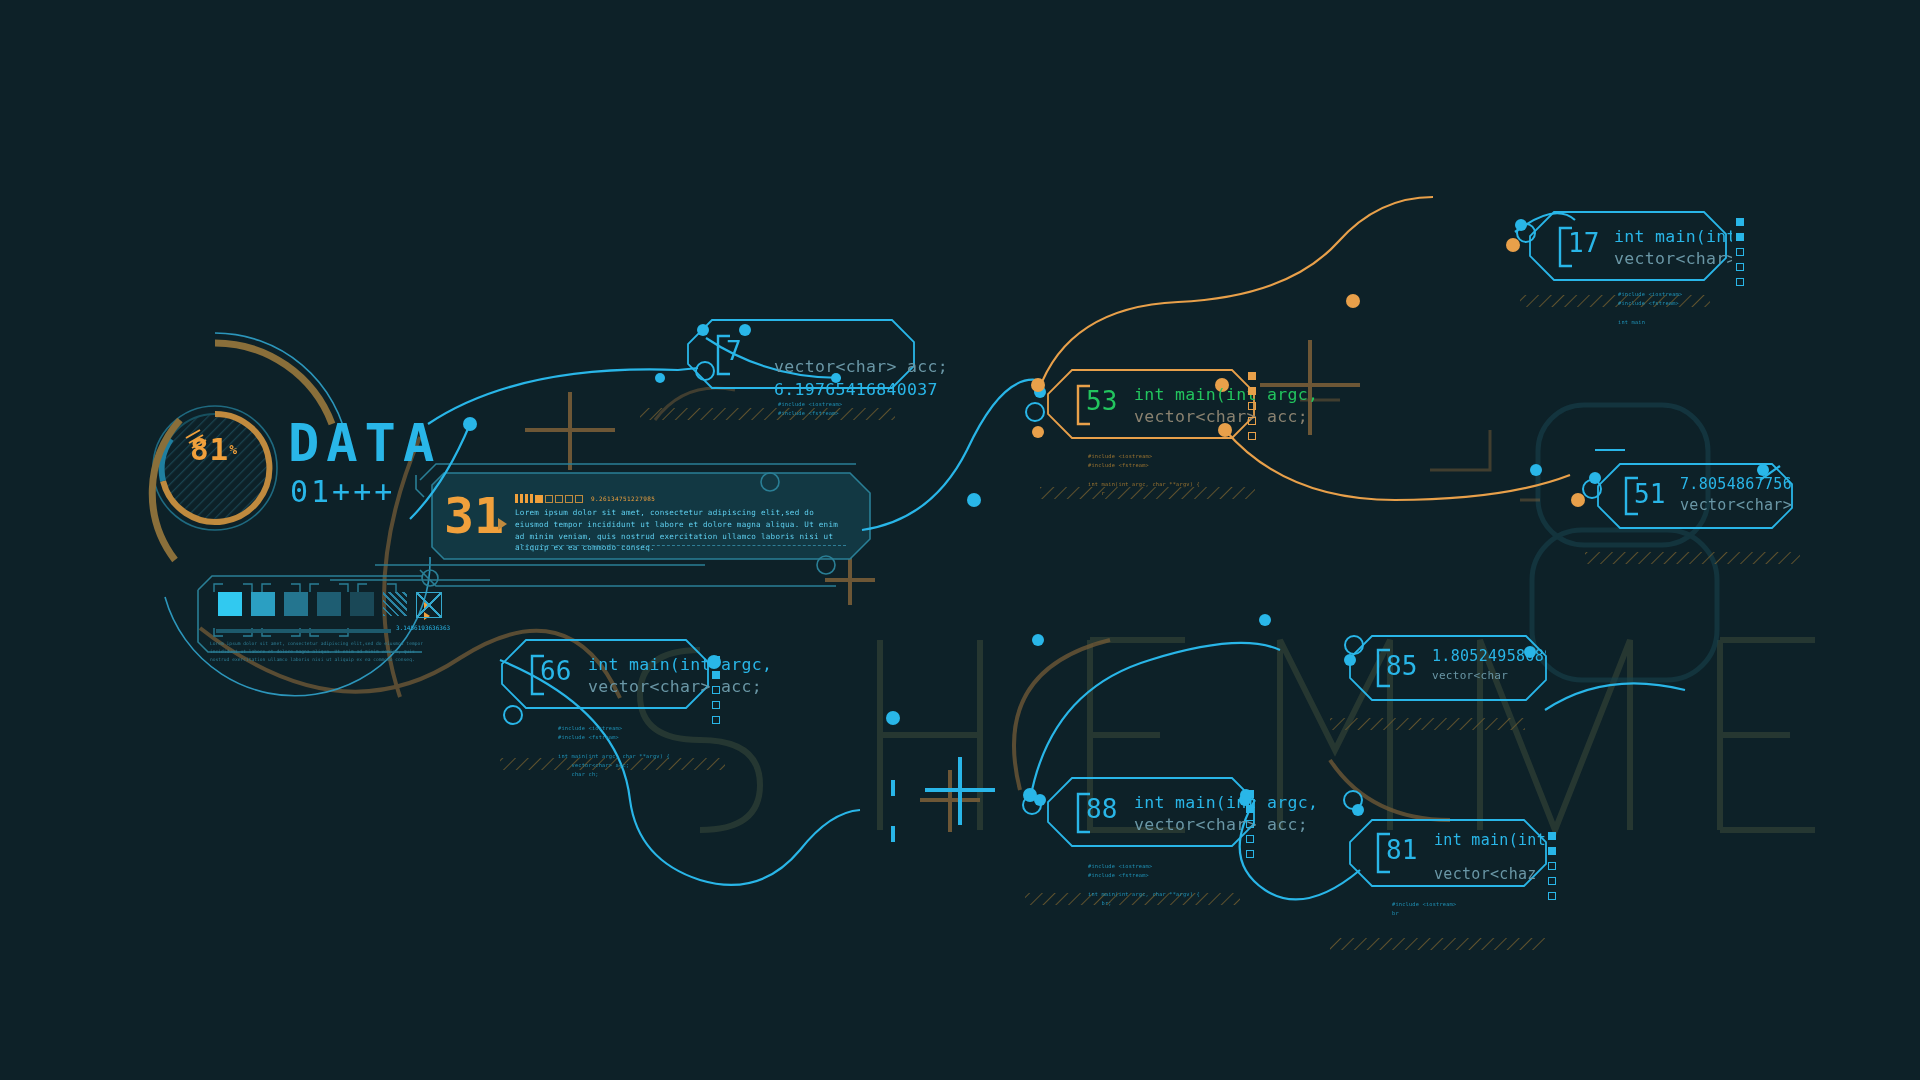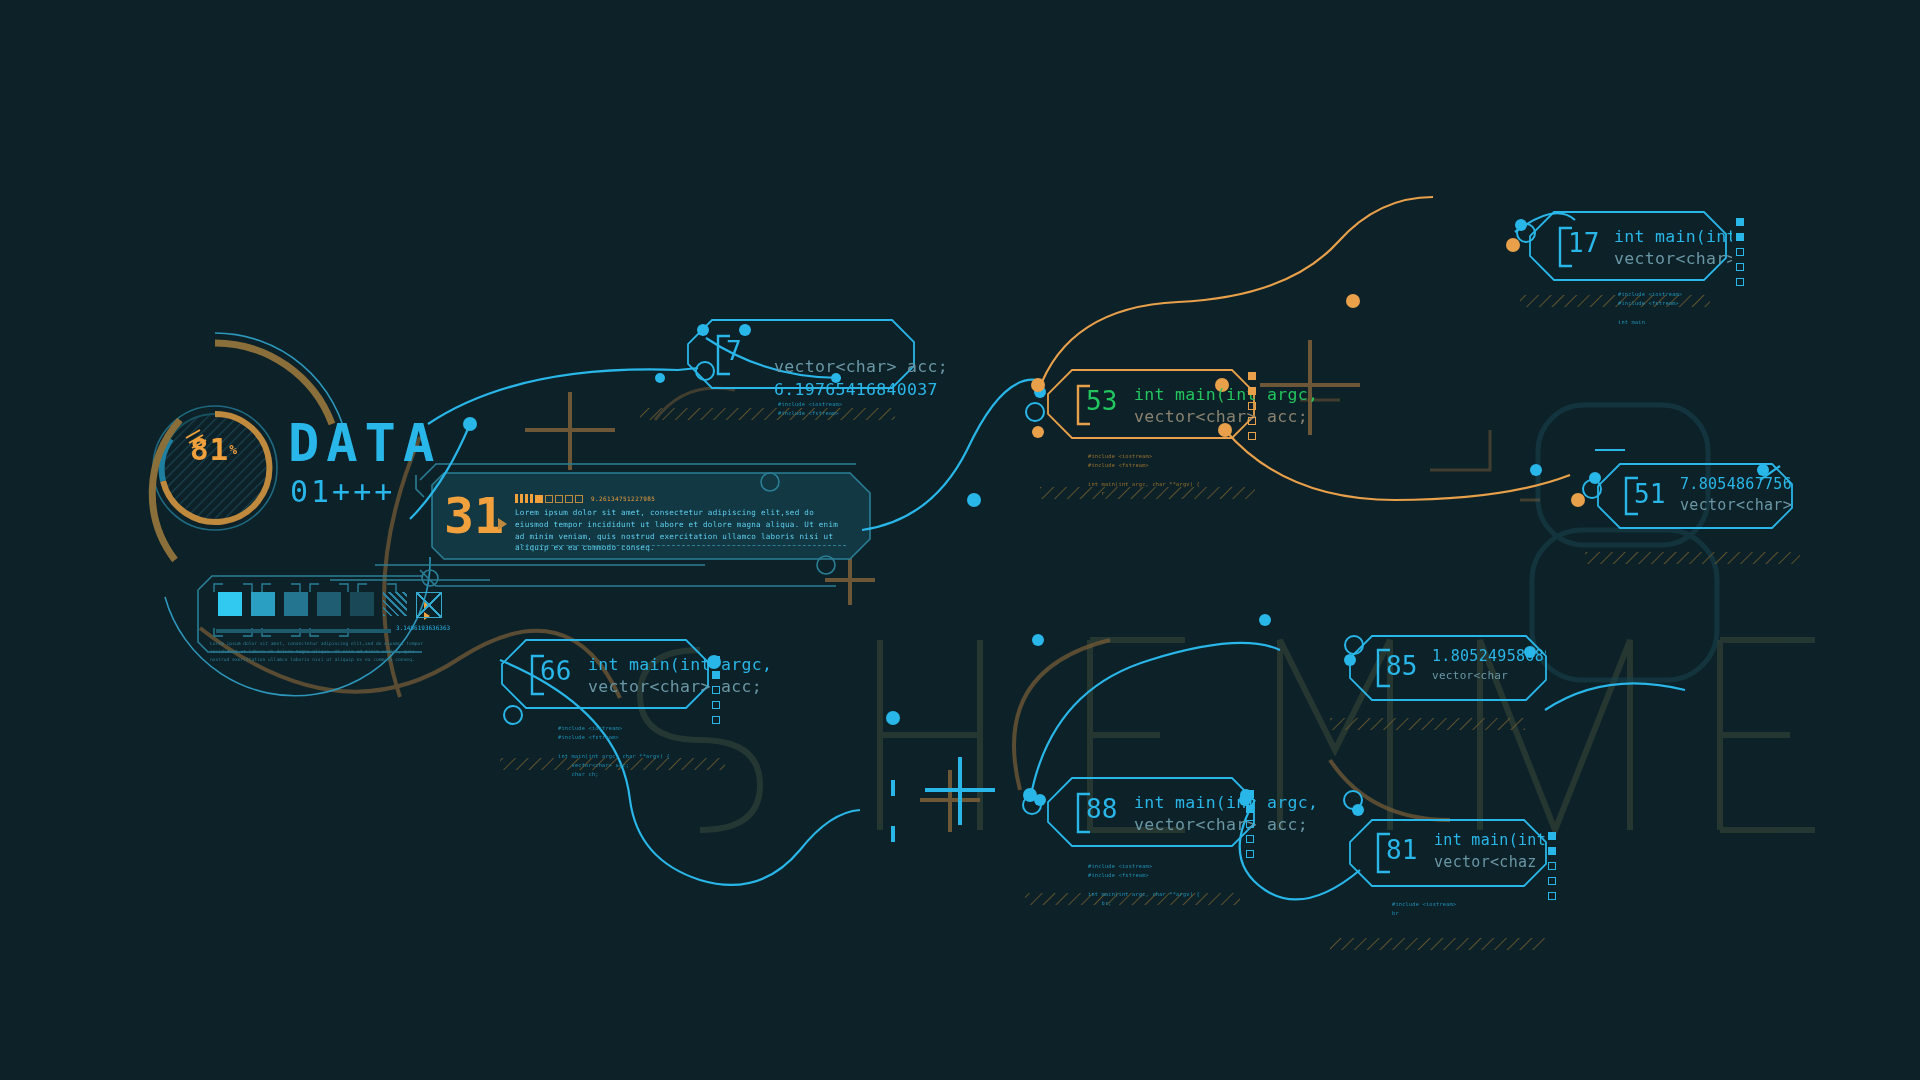--- a/index.html
+++ b/index.html
@@ -452,21 +452,21 @@
 
   <div class="ui node cy" id="node-81" style="left:1348px;top:818px;width:200px;height:68px;">
     <svg class="frame" width="200" height="70">
       <path d="M24 2 h152 l22 22 v22 l-22 22 h-152 l-22 -22 v-22 z" fill="none" stroke="#29b6e8" stroke-width="1.8"></path>
       <path d="M42 16 h-12 v38 h12" fill="none" stroke="#29b6e8" stroke-width="2.4"></path>
       <path d="M-16 -2 l-12 12 v52" fill="none" stroke="#b07f34" stroke-width="3"></path>
     </svg>
     <div class="num" style="left:38px;top:19px;">81</div>
     <div class="clip" style="left:86px;top:12px;width:112px;height:50px;">
       <div class="l1" style="left:0;top:3px;font-size:15px;">int main(int arg</div>
-      <div class="l2" style="left:0;top:25px;font-size:15px;">vector&lt;chaz</div>
+      <div class="l2" style="left:0;top:37px;font-size:15px;">vector&lt;chaz</div>
     </div>
     <div class="codeblk" style="left:44px;top:82px;">#include &lt;iostream&gt;
 br</div>
     <div class="dotcol cy" style="left:200px;top:14px;">
       <span class="f"></span>
         <span class="f"></span>
         <span></span>
         <span></span>
         <span></span>
     </div>

